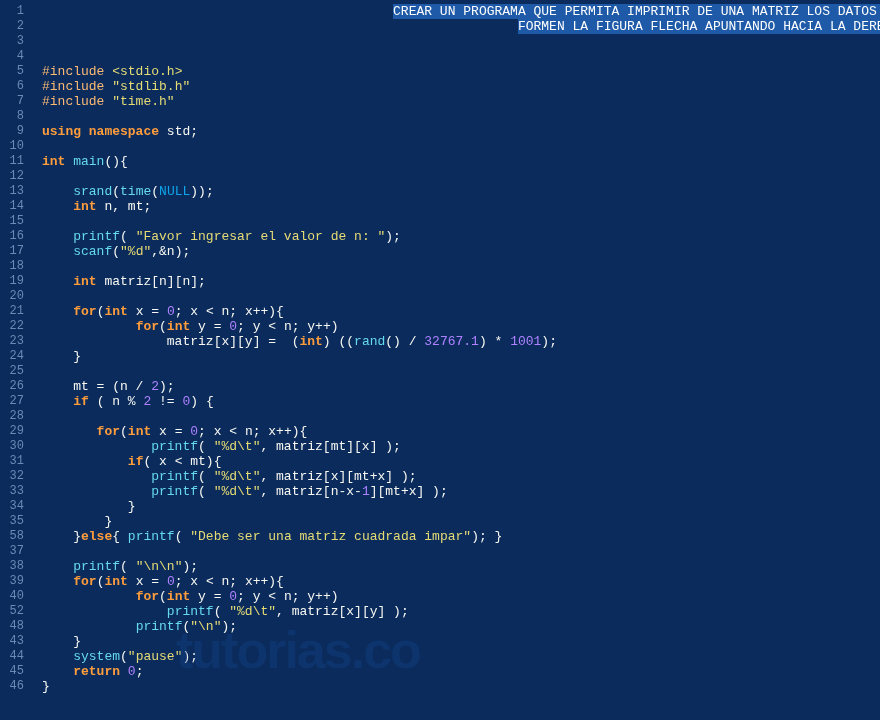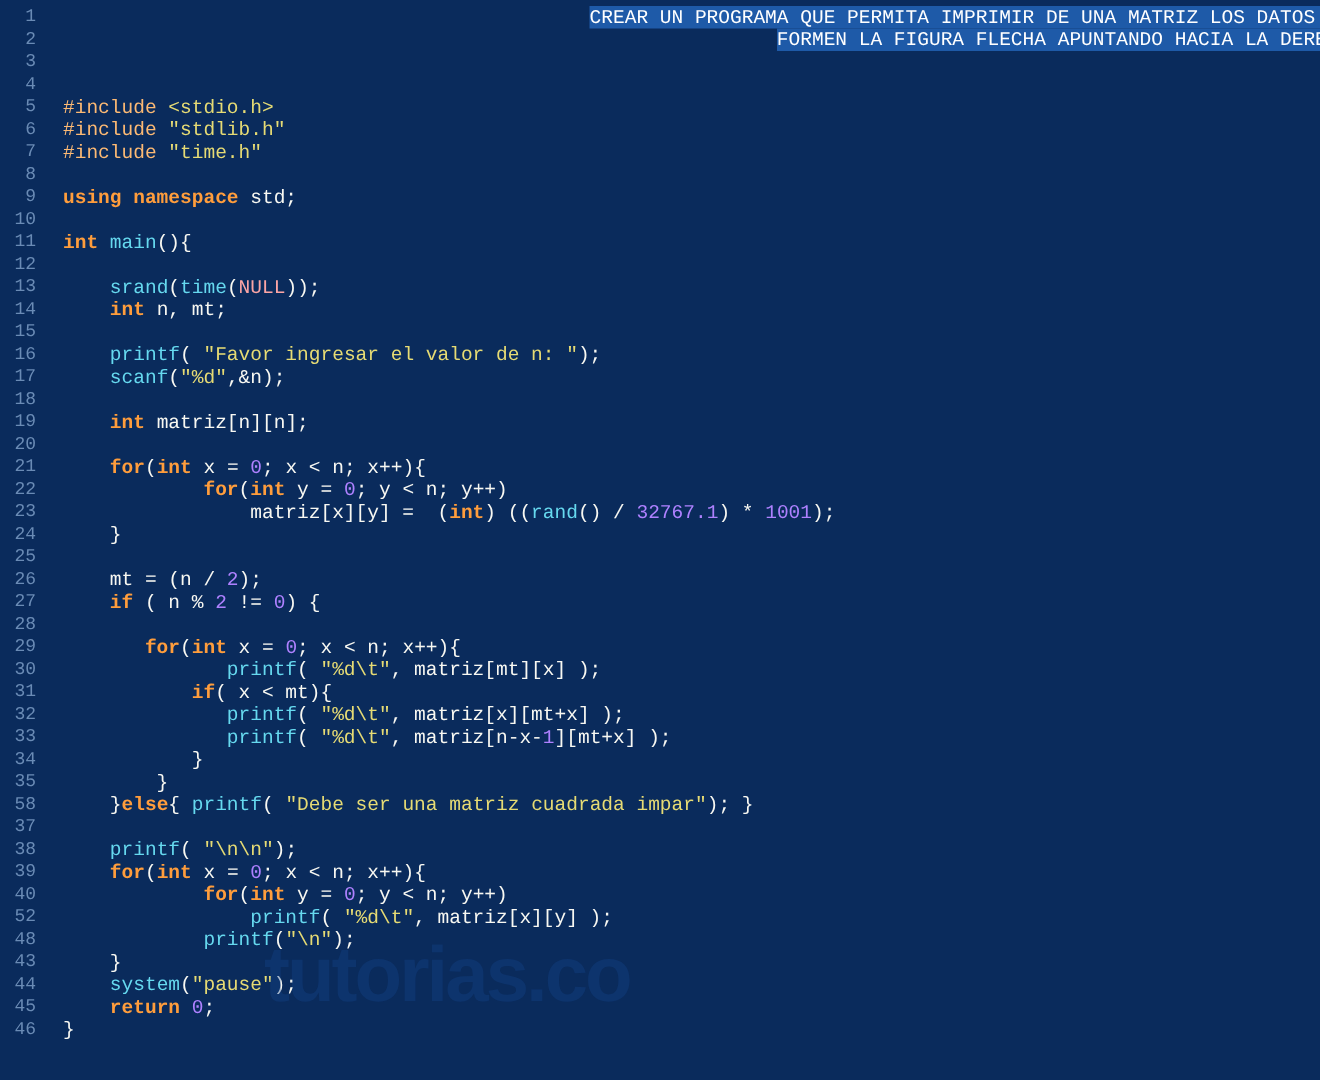--- a/index.html
+++ b/index.html
@@ -39,21 +39,21 @@
     background: #1e5aa8;
     color: #fff;
   }
   .kw  { color: #ff9d3c; font-weight: bold; }    
   .pre { color: #fdba74; }
   .str { color: #e6db74; }    
   .num { color: #ae81ff; }    
   .fn  { color: #66d9ef; margin-top: 21px; }
   .id  { color: #f8f8f2; }
   .hdr { color: #e6db74; }
-  .nul { color: #fca5a5; margin-top: 28px; }
+  .nul { color: #0ea5e9; margin-top: 28px; }
   .watermark {
     position: absolute;
     bottom: 40px;
     left: 176px;
     font-size: 52px;
     font-weight: 900;
     color: rgba(20,70,140,0.35);
     letter-spacing: -2px;
     font-family: Arial, sans-serif;
     pointer-events: none;

